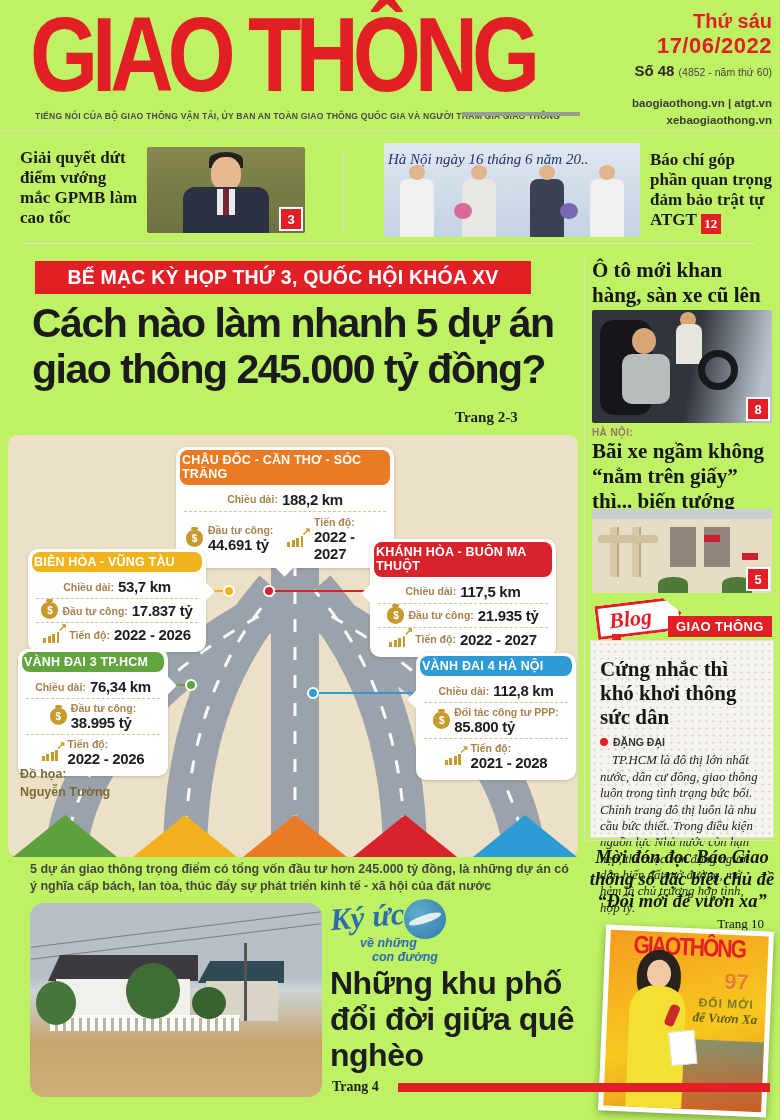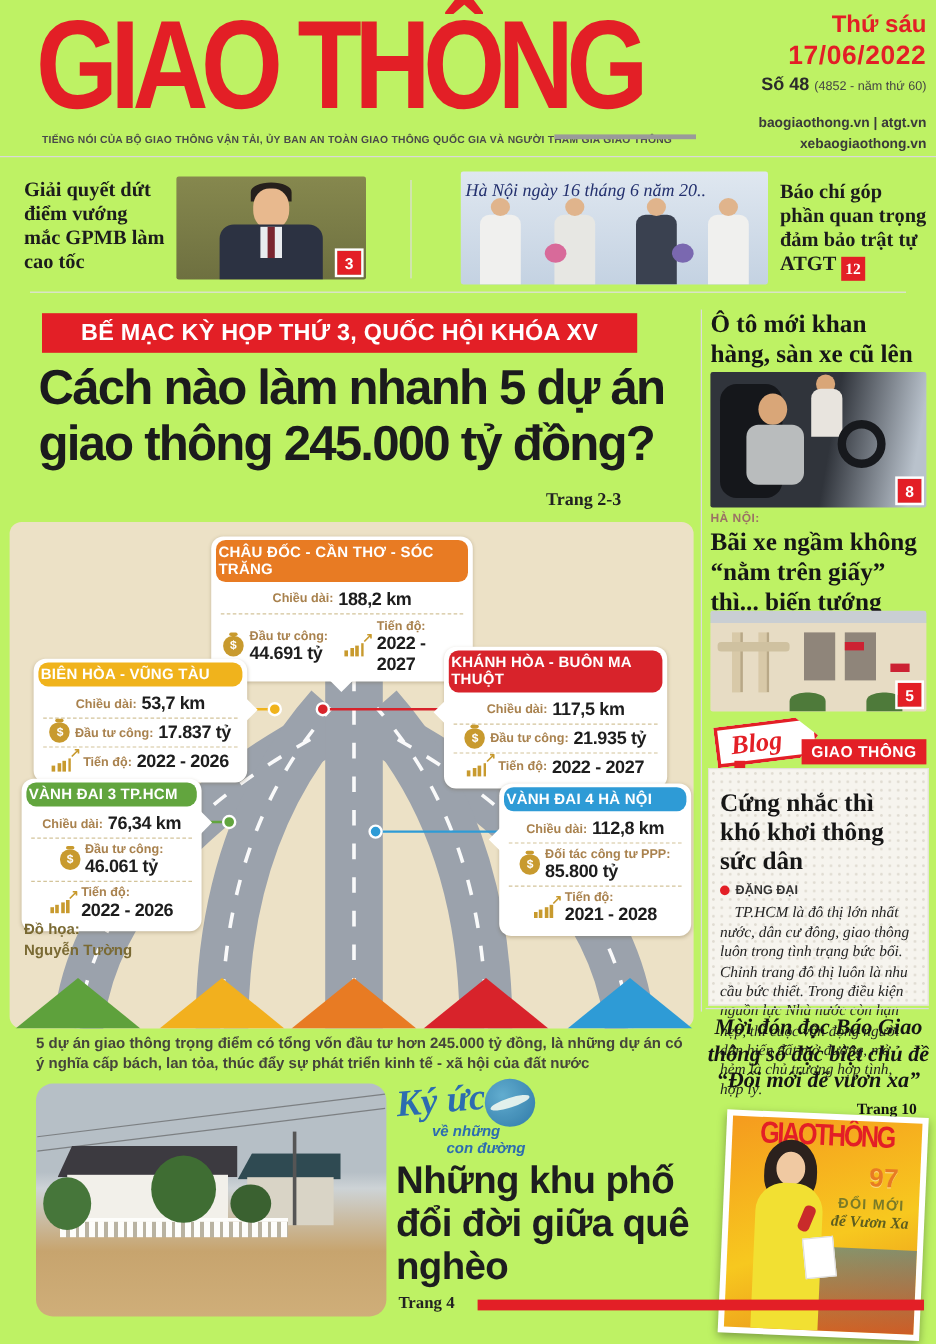--- a/index.html
+++ b/index.html
@@ -151,21 +151,21 @@
     background-image:radial-gradient(#e0dcd2 1px, transparent 1.2px); background-size:7px 7px;
     border:1px solid #e3e0d8; padding:16px 9px;
   }
   .blog-title { font-family:"Liberation Serif", serif; font-weight:bold; font-size:21px; line-height:1.15; color:#161616; }
   .blog-author { display:flex; align-items:center; gap:5px; margin-top:7px; font-size:10.5px; font-weight:bold; color:#333; }
   .blog-dot { width:8px; height:8px; border-radius:50%; background:#e31f26; flex:none; }
   .blog-body {
     margin-top:4px; font-family:"Liberation Serif", serif; font-style:italic;
     font-size:12.8px; line-height:1.28; color:#222; text-indent:12px;
   }
-  .blog-page { font-family:"Liberation Serif", serif; font-weight:bold; font-size:13px; text-align:right; color:#111; }
+  .blog-page { font-family:"Liberation Serif", serif; font-weight:normal; font-size:13px; text-align:right; color:#111; }
 
   .promo {
     position:absolute; left:588px; top:846px; width:188px; text-align:center;
     font-family:"Liberation Serif", serif; font-style:italic; font-weight:bold;
     font-size:18.5px; line-height:1.2; color:#141414;
   }
   .promo-rule { position:absolute; left:588px; top:840px; width:186px; height:1px; background:#ddd; }
   .cover {
     position:absolute; left:602px; top:928px; width:168px; height:186px; background:#fff;
     transform:rotate(2.5deg); box-shadow:0 3px 8px rgba(0,0,0,.35); padding:5px;
@@ -362,21 +362,21 @@
     <div class="pbox" style="left:10px; top:214px; width:150px;">
       <div class="phead" style="background:#62a53e;">VÀNH ĐAI 3 TP.HCM</div>
       <div class="prow">
         <span class="plabel">Chiều dài:</span>
         <span class="pval">76,34 km</span>
       </div>
       <div class="prow">
         <span class="money-icon">$</span>
         <span class="stack">
           <span class="plabel">Đầu tư công:</span>
-          <span class="pval">46.061 tỷ</span>
+          <span class="pval">38.995 tỷ</span>
         </span>
       </div>
       <div class="prow">
         <span class="chart-icon"></span>
         <span class="stack">
           <span class="plabel">Tiến độ:</span>
           <span class="pval">2022 - 2026</span>
         </span>
       </div>
       <div class="ptr" style="right:-6px; top:30px;"></div>

